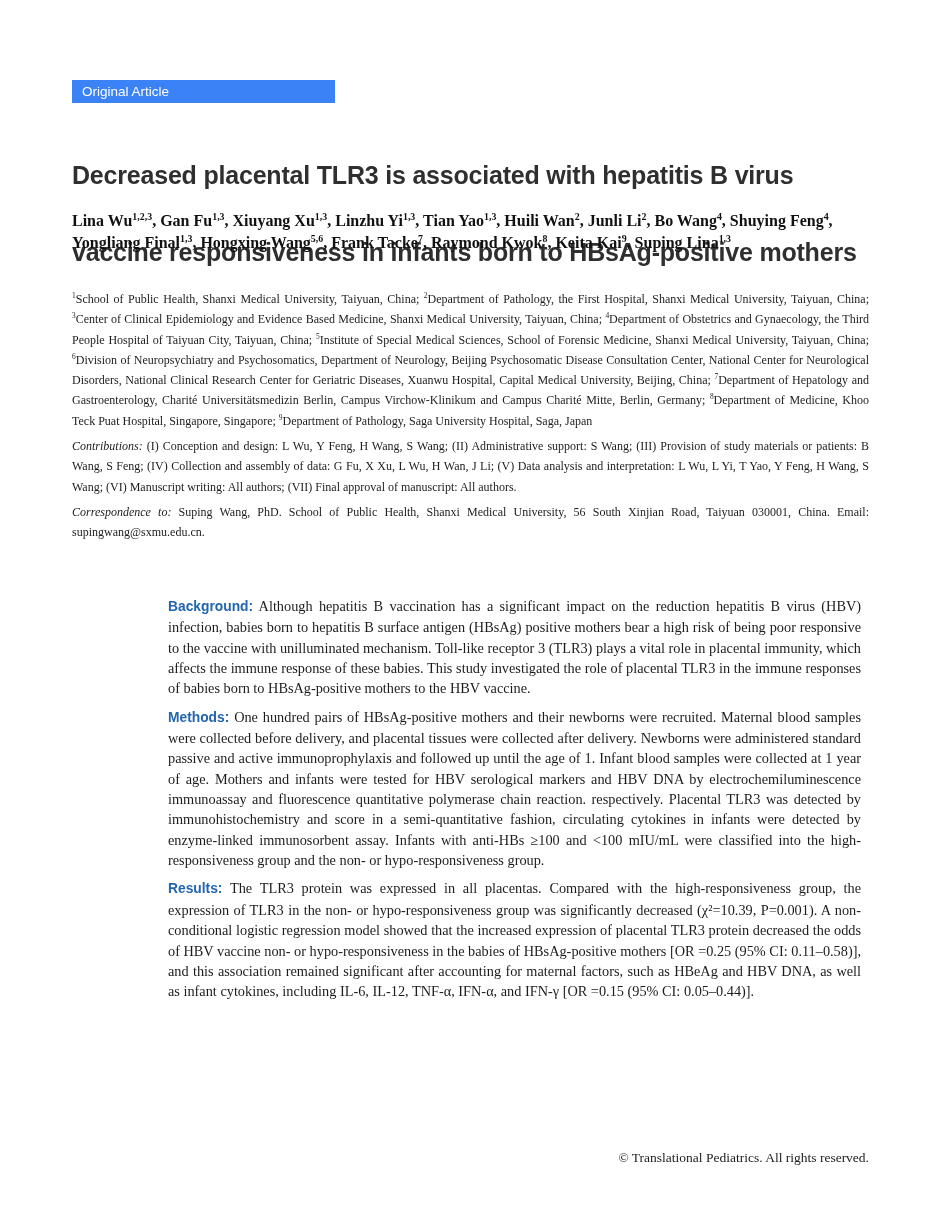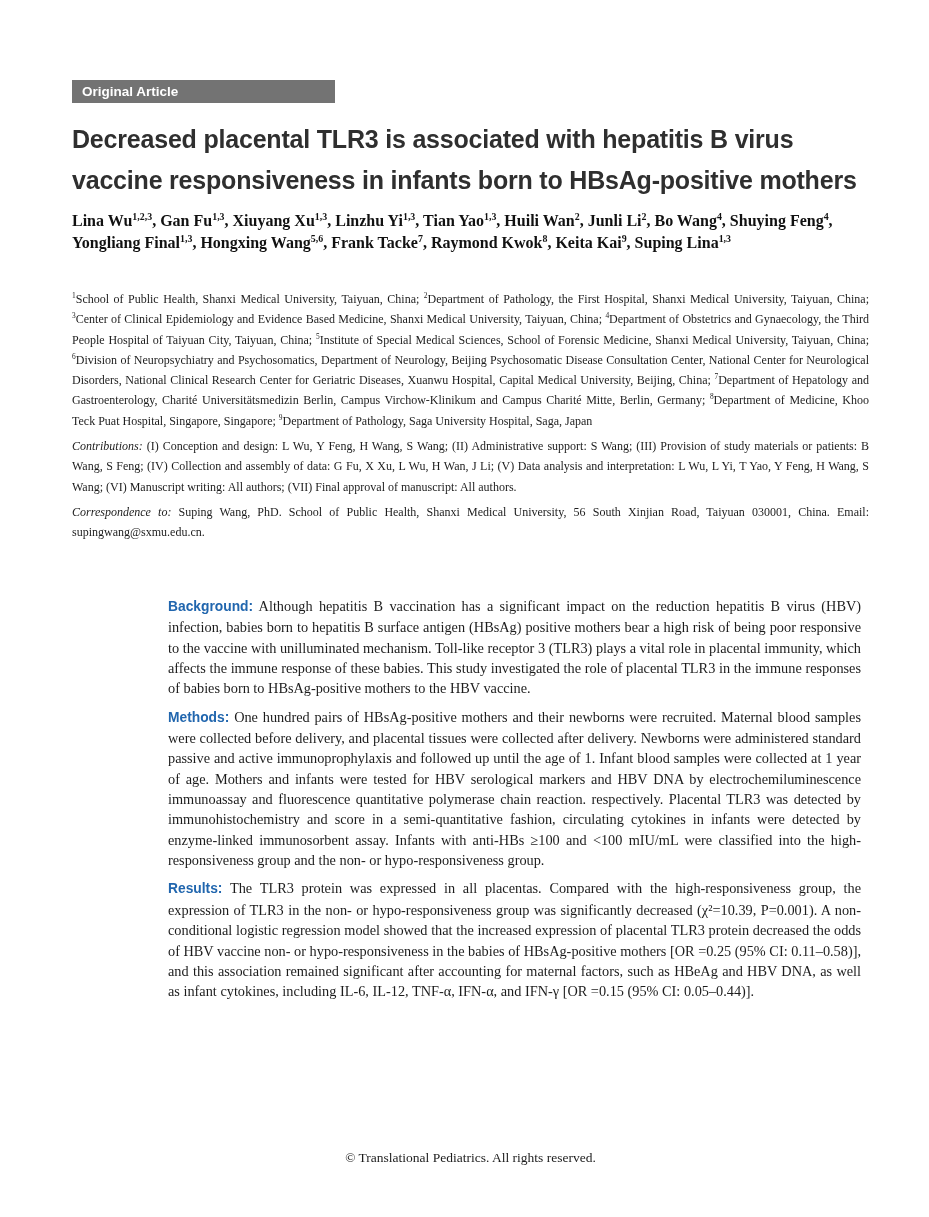--- a/index.html
+++ b/index.html
@@ -9,34 +9,34 @@
     background: #ffffff;
     position: relative;
     font-family: "Liberation Serif", serif;
     color: #1c1c1c;
   }
   .page { position: absolute; inset: 0; overflow: hidden; }
 
   .badge {
     position: absolute; left: 72px; top: 80px;
     width: 263px; height: 23px;
-    background: #737373; color: #ffffff;
+    background: #3b82f6; color: #ffffff;
     font-family: "Liberation Sans", sans-serif;
-    font-weight: bold; font-size: 13.5px; line-height: 15px;
+    font-weight: normal; font-size: 13.5px; line-height: 15px;
     padding: 4px 8px 4px 10px;
   }
 
   .title {
     position: absolute; left: 72px; top: 119px; width: 810px;
     margin: 0;
     font-family: "Liberation Sans", sans-serif;
     font-weight: bold; font-size: 25px; line-height: 41px;
     color: #2f2f2f; letter-spacing: -0.2px;
   }
-  .title .tl { display: block; }
+  .title .tl { display: block; margin-top: 36px; }
 
   .authors {
     position: absolute; left: 72px; top: 210px; width: 800px;
     margin: 0;
     font-size: 16px; line-height: 21.5px; font-weight: bold;
     color: #111;
   }
   sup.sup { font-size: 0.62em; vertical-align: super; line-height: 0; }
 
   .metas {
@@ -54,21 +54,21 @@
   }
   .abstract p.abs-p { margin: 8px; }
   .abs-label {
     font-family: "Liberation Sans", sans-serif;
     font-weight: bold; font-size: 13.8px;
     color: #2166ae;
   }
 
   .footer {
     position: absolute; left: 72px; top: 1150px; width: 797px;
-    display: flex; justify-content: center;
+    display: flex; justify-content: flex-end;
     font-size: 13.5px; color: #1c1c1c;
   }
   .footer i { font-style: italic; }
 </style>
 </head>
 <body>
 
 <div class="page">
 
   <div class="badge">Original Article</div>

